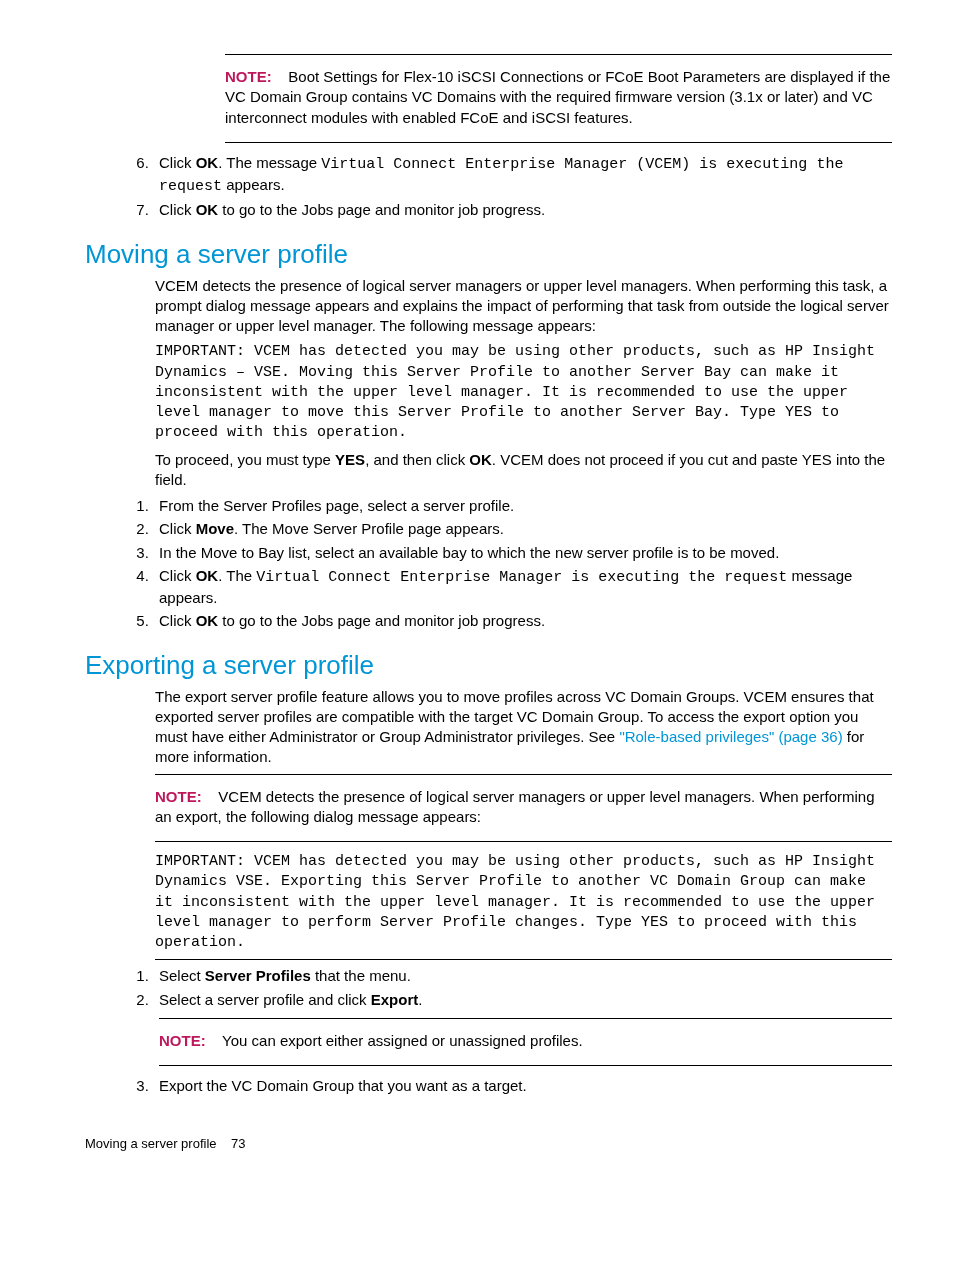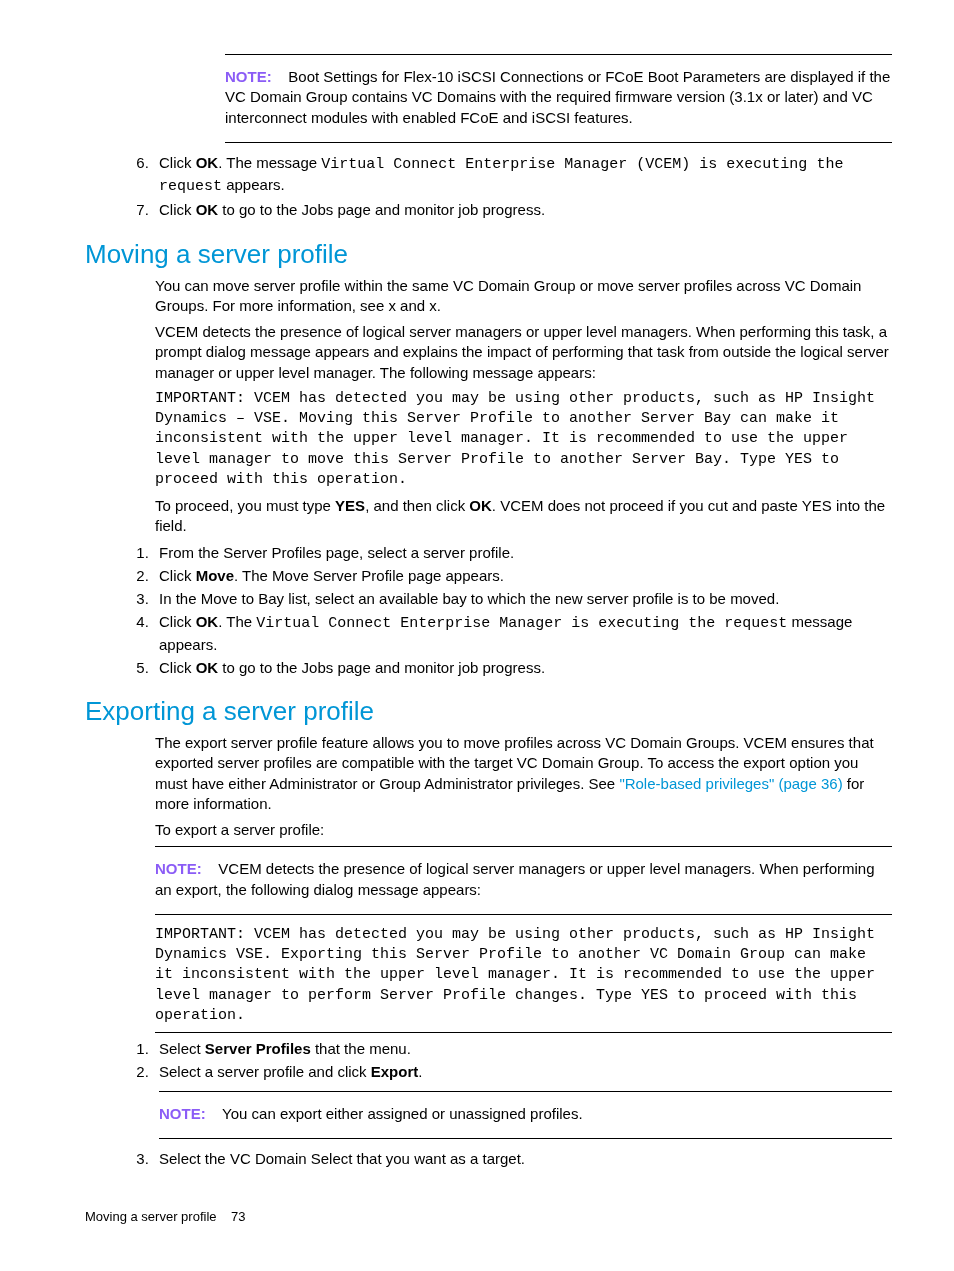--- a/index.html
+++ b/index.html
@@ -14,21 +14,21 @@
     padding: 50px 62px 30px 85px;
     box-sizing: border-box;
   }
   .note-box {
     border-top: 1px solid #000;
     border-bottom: 1px solid #000;
     padding: 6px 0 8px 0;
     margin: 4px 0 10px 0;
   }
   .note-label {
-    color: #8b5cf6;
+    color: #be185d;
     font-weight: bold;
   }
   .indent-note { margin-left: 140px; }
   .indent-body  { margin-left: 70px; }
   p { margin: 6px 0; line-height: 1.35; font-size: 15px; }
   .mono { font-family: "Courier New", monospace; font-size: 15px; }
   h2.section {
     color: #0096D6;
     font-weight: normal;
     font-size: 26px;
@@ -63,21 +63,20 @@
     <li>
       <span>Click </span><span class="b">OK</span><span>. The message </span><span class="mono">Virtual Connect Enterprise Manager (VCEM) is executing the request</span><span> appears.</span>
     </li>
     <li>
       <span>Click </span><span class="b">OK</span><span> to go to the Jobs page and monitor job progress.</span>
     </li>
   </ol>
 
   <h2 class="section">Moving a server profile</h2>
   <div class="indent-body">
-    <p>You can move server profile within the same VC Domain Group or move server profiles across VC Domain Groups. For more information, see x and x.</p>
     <p>VCEM detects the presence of logical server managers or upper level managers. When performing this task, a prompt dialog message appears and explains the impact of performing that task from outside the logical server manager or upper level manager. The following message appears:</p>
     <p class="mono">IMPORTANT: VCEM has detected you may be using other products, such as HP Insight Dynamics – VSE. Moving this Server Profile to another Server Bay can make it inconsistent with the upper level manager. It is recommended to use the upper level manager to move this Server Profile to another Server Bay. Type YES to proceed with this operation.</p>
     <p>
       <span>To proceed, you must type </span><span class="b">YES</span><span>, and then click </span><span class="b">OK</span><span>. VCEM does not proceed if you cut and paste YES into the field.</span>
     </p>
   </div>
   <ol class="steps">
     <li>From the Server Profiles page, select a server profile.</li>
     <li>
       <span>Click </span><span class="b">Move</span><span>. The Move Server Profile page appears.</span>
@@ -89,21 +88,20 @@
     <li>
       <span>Click </span><span class="b">OK</span><span> to go to the Jobs page and monitor job progress.</span>
     </li>
   </ol>
 
   <h2 class="section">Exporting a server profile</h2>
   <div class="indent-body">
     <p>
       <span>The export server profile feature allows you to move profiles across VC Domain Groups. VCEM ensures that exported server profiles are compatible with the target VC Domain Group. To access the export option you must have either Administrator or Group Administrator privileges. See </span><a href="#" class="link">"Role-based privileges" (page 36)</a><span> for more information.</span>
     </p>
-    <p>To export a server profile:</p>
 
     <div class="note-box">
       <p>
         <span class="note-label">NOTE:</span>&nbsp;&nbsp;&nbsp;
         <span>VCEM detects the presence of logical server managers or upper level managers. When performing an export, the following dialog message appears:</span>
       </p>
     </div>
 
     <p class="mono">IMPORTANT: VCEM has detected you may be using other products, such as HP Insight Dynamics VSE. Exporting this Server Profile to another VC Domain Group can make it inconsistent with the upper level manager. It is recommended to use the upper level manager to perform Server Profile changes. Type YES to proceed with this operation.</p>
     <div style="border-bottom:1px solid #000; margin:6px 0;"></div>
@@ -115,21 +113,21 @@
     </li>
     <li>
       <span>Select a server profile and click </span><span class="b">Export</span><span>.</span>
       <div class="note-box" style="margin-top:8px;">
         <p>
           <span class="note-label">NOTE:</span>&nbsp;&nbsp;&nbsp;
           <span>You can export either assigned or unassigned profiles.</span>
         </p>
       </div>
     </li>
-    <li>Select the VC Domain Select that you want as a target.</li>
+    <li>Export the VC Domain Group that you want as a target.</li>
   </ol>
 
   <div class="footer">
     <span>Moving a server profile</span>&nbsp;&nbsp;&nbsp;
     <span>73</span>
   </div>
 
 </div>
 
 </body></html>

